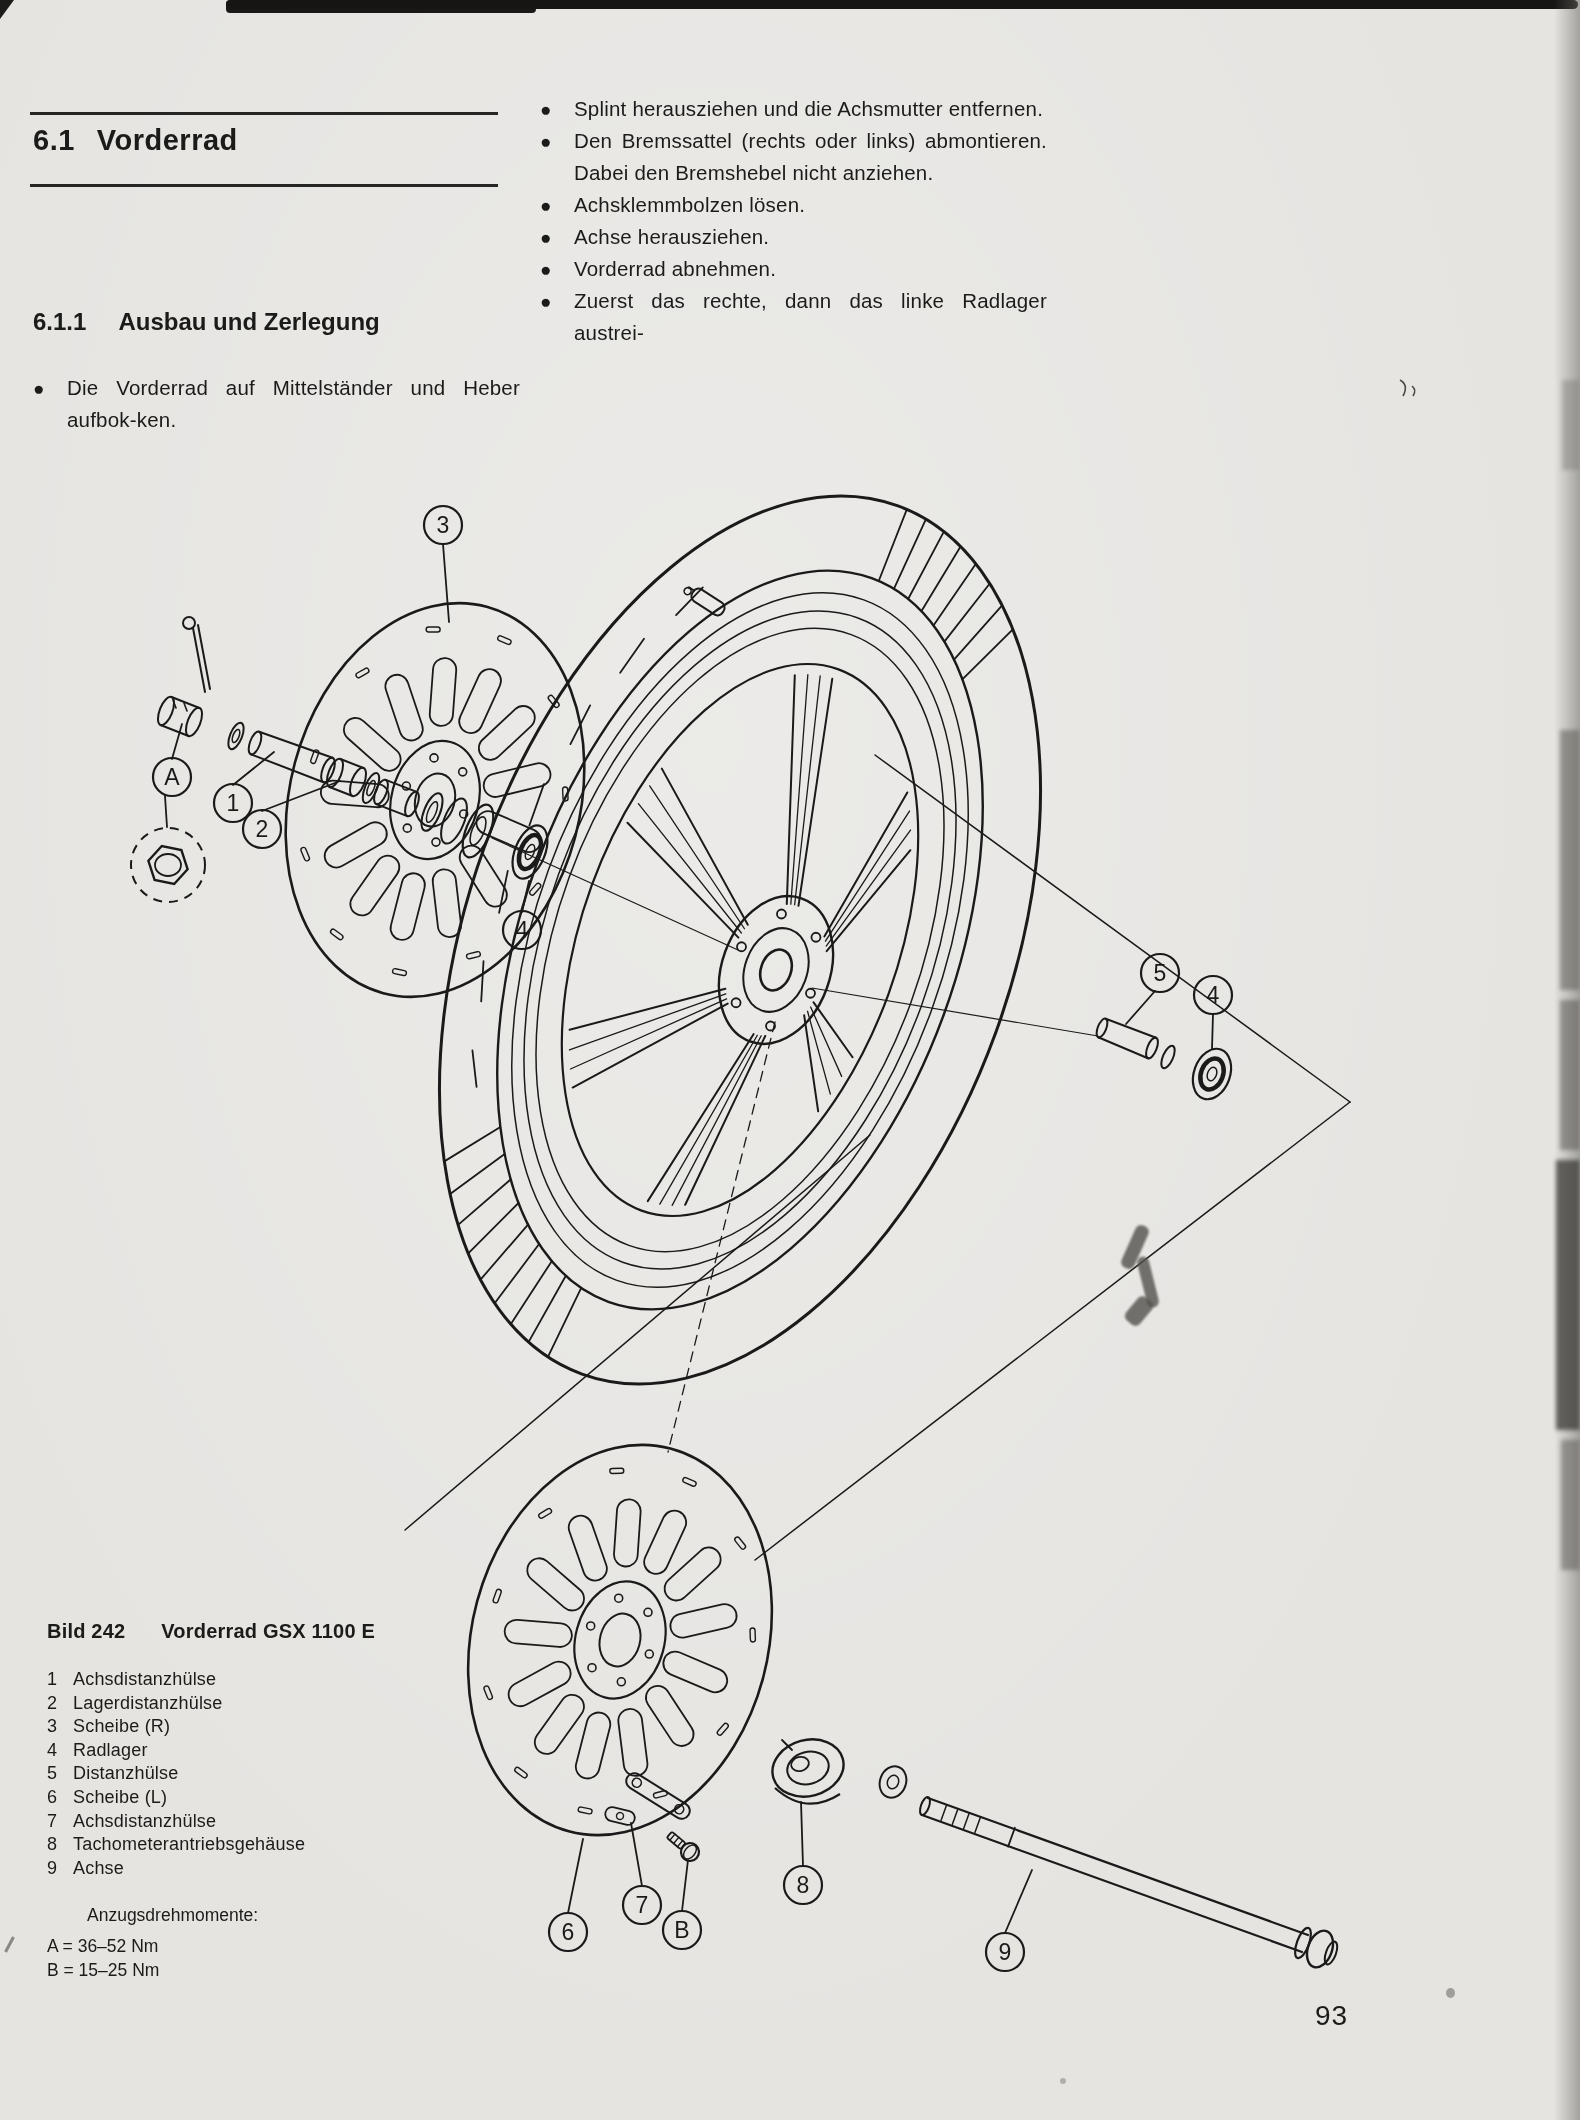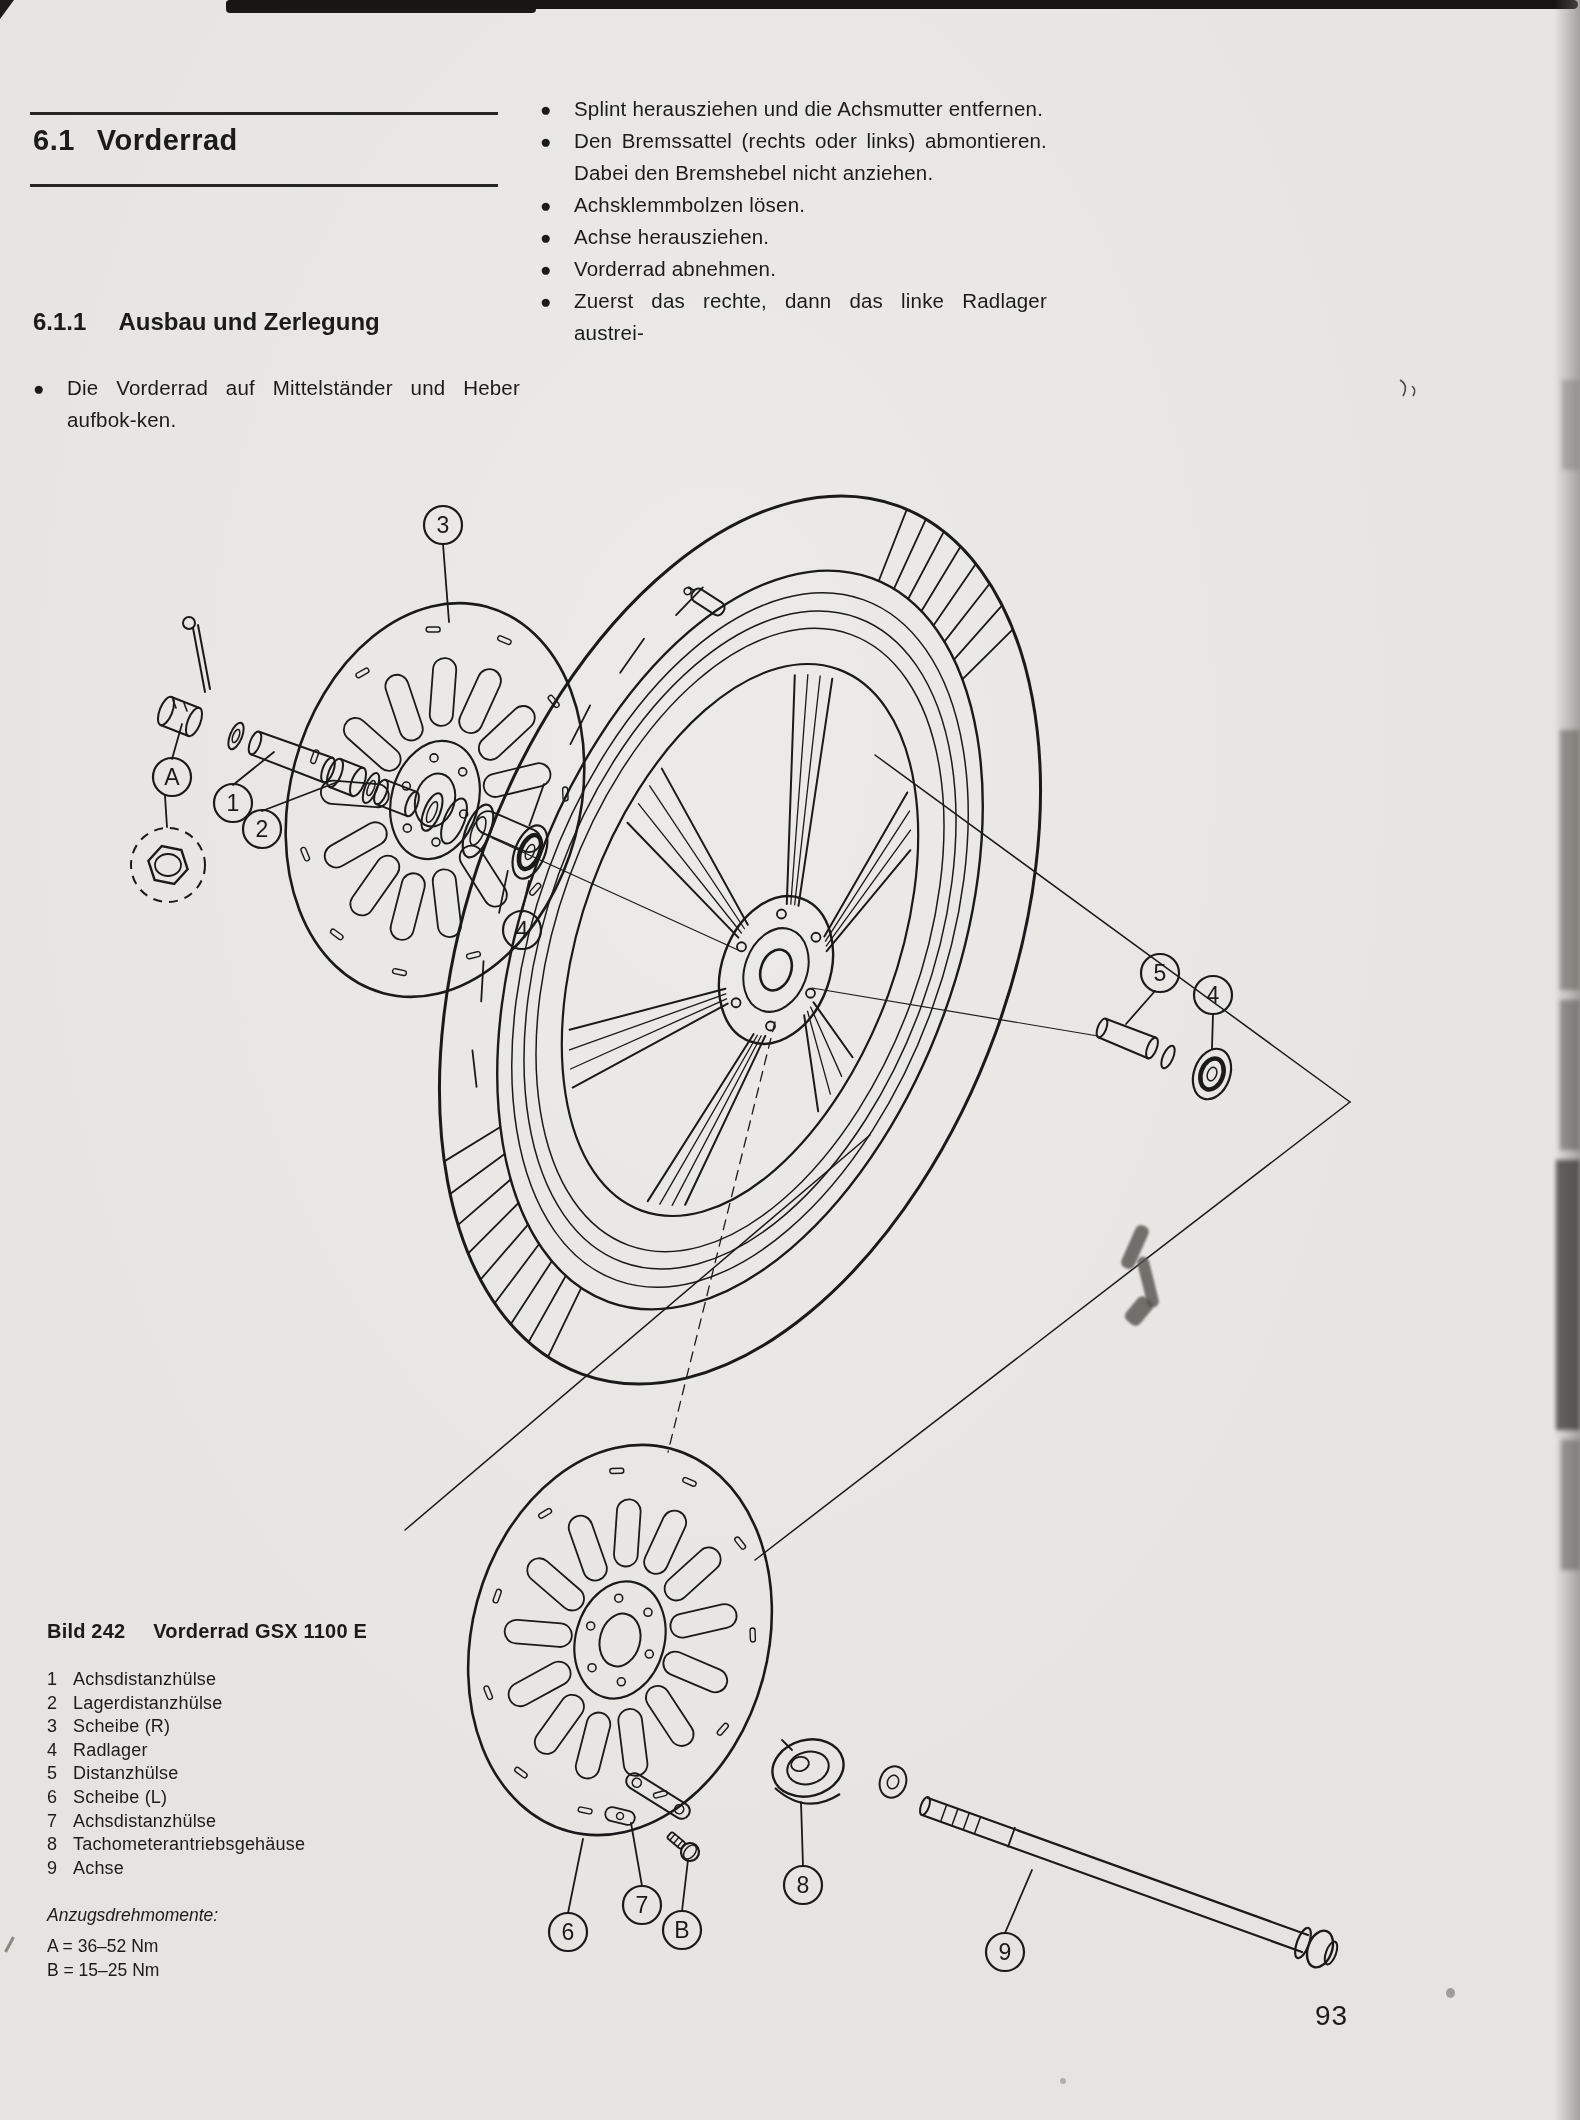--- a/index.html
+++ b/index.html
@@ -23,25 +23,25 @@
   .h2 .num{margin-right:32px;}
   .body-text{font-size:20.5px;line-height:32px;letter-spacing:.2px;text-align:justify;}
   .intro{position:absolute;left:33px;top:222px;width:497px;}
   .bullets{list-style:none;margin:0;padding:0;}
   .bullets li{position:relative;padding-left:34px;text-align:justify;}
   .bullets li::before{content:"●";position:absolute;left:0;top:1px;font-size:19px;}
   #left-bullets{position:absolute;left:33px;top:372px;width:487px;}
   #right-bullets{position:absolute;left:540px;top:93px;width:507px;}
   
   .fig-caption{position:absolute;left:47px;top:1620px;font-size:20px;font-weight:bold;letter-spacing:.2px;}
-  .fig-caption .cap-title{margin-left:28px;}
+  .fig-caption .cap-title{margin-left:36px;}
   .parts-list{position:absolute;left:47px;top:1668px;font-size:18px;line-height:23.6px;letter-spacing:.2px;}
   .part-row .pnum{display:inline-block;width:26px;}
   .torques{position:absolute;left:47px;top:1903px;font-size:17.5px;line-height:24px;}
-  .torques .t-head{font-style:italic;margin-bottom:7px;}
+  .torques .t-head{margin-bottom:7px;margin-left:40px;}
   .page-num{position:absolute;left:1315px;top:2000px;font-size:28px;letter-spacing:1px;}
   
   #diagram{position:absolute;left:40px;top:360px;width:1400px;height:1660px;}
   .callout circle{fill:none;stroke:#1a1a1a;stroke-width:2.2;}
   .callout text{
     font-family:"Liberation Sans",sans-serif;font-size:23px;fill:#1a1a1a;
     text-anchor:middle;dominant-baseline:central;
   }
   
   .artifact{position:absolute;}

